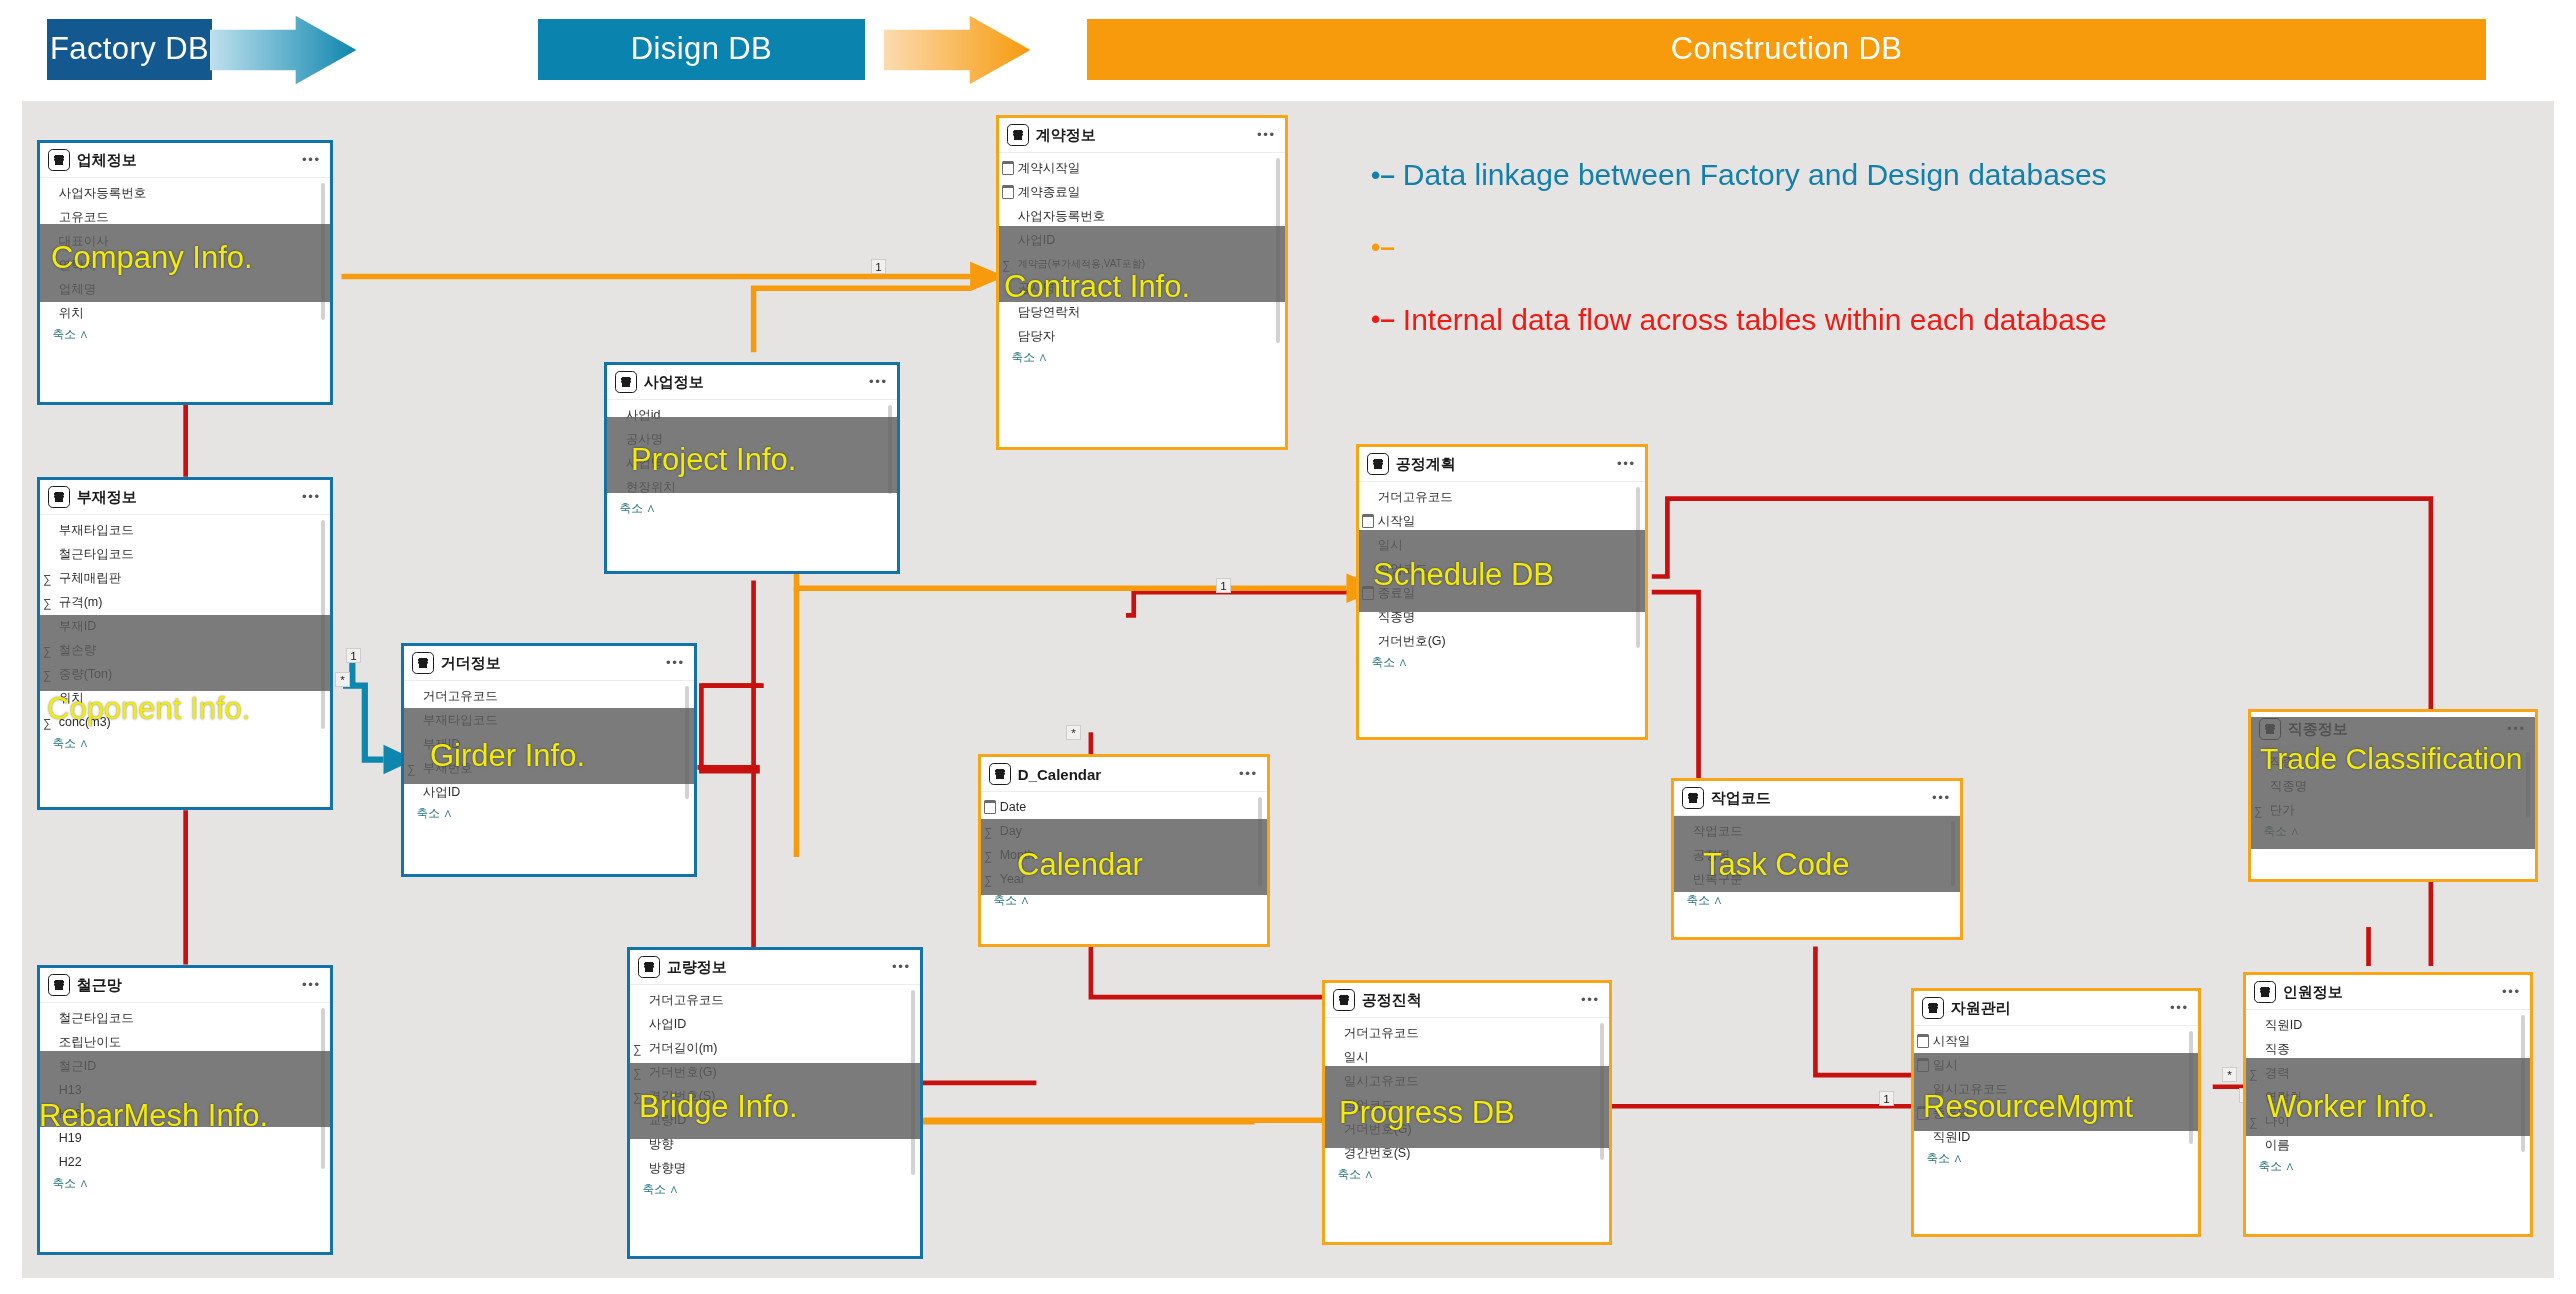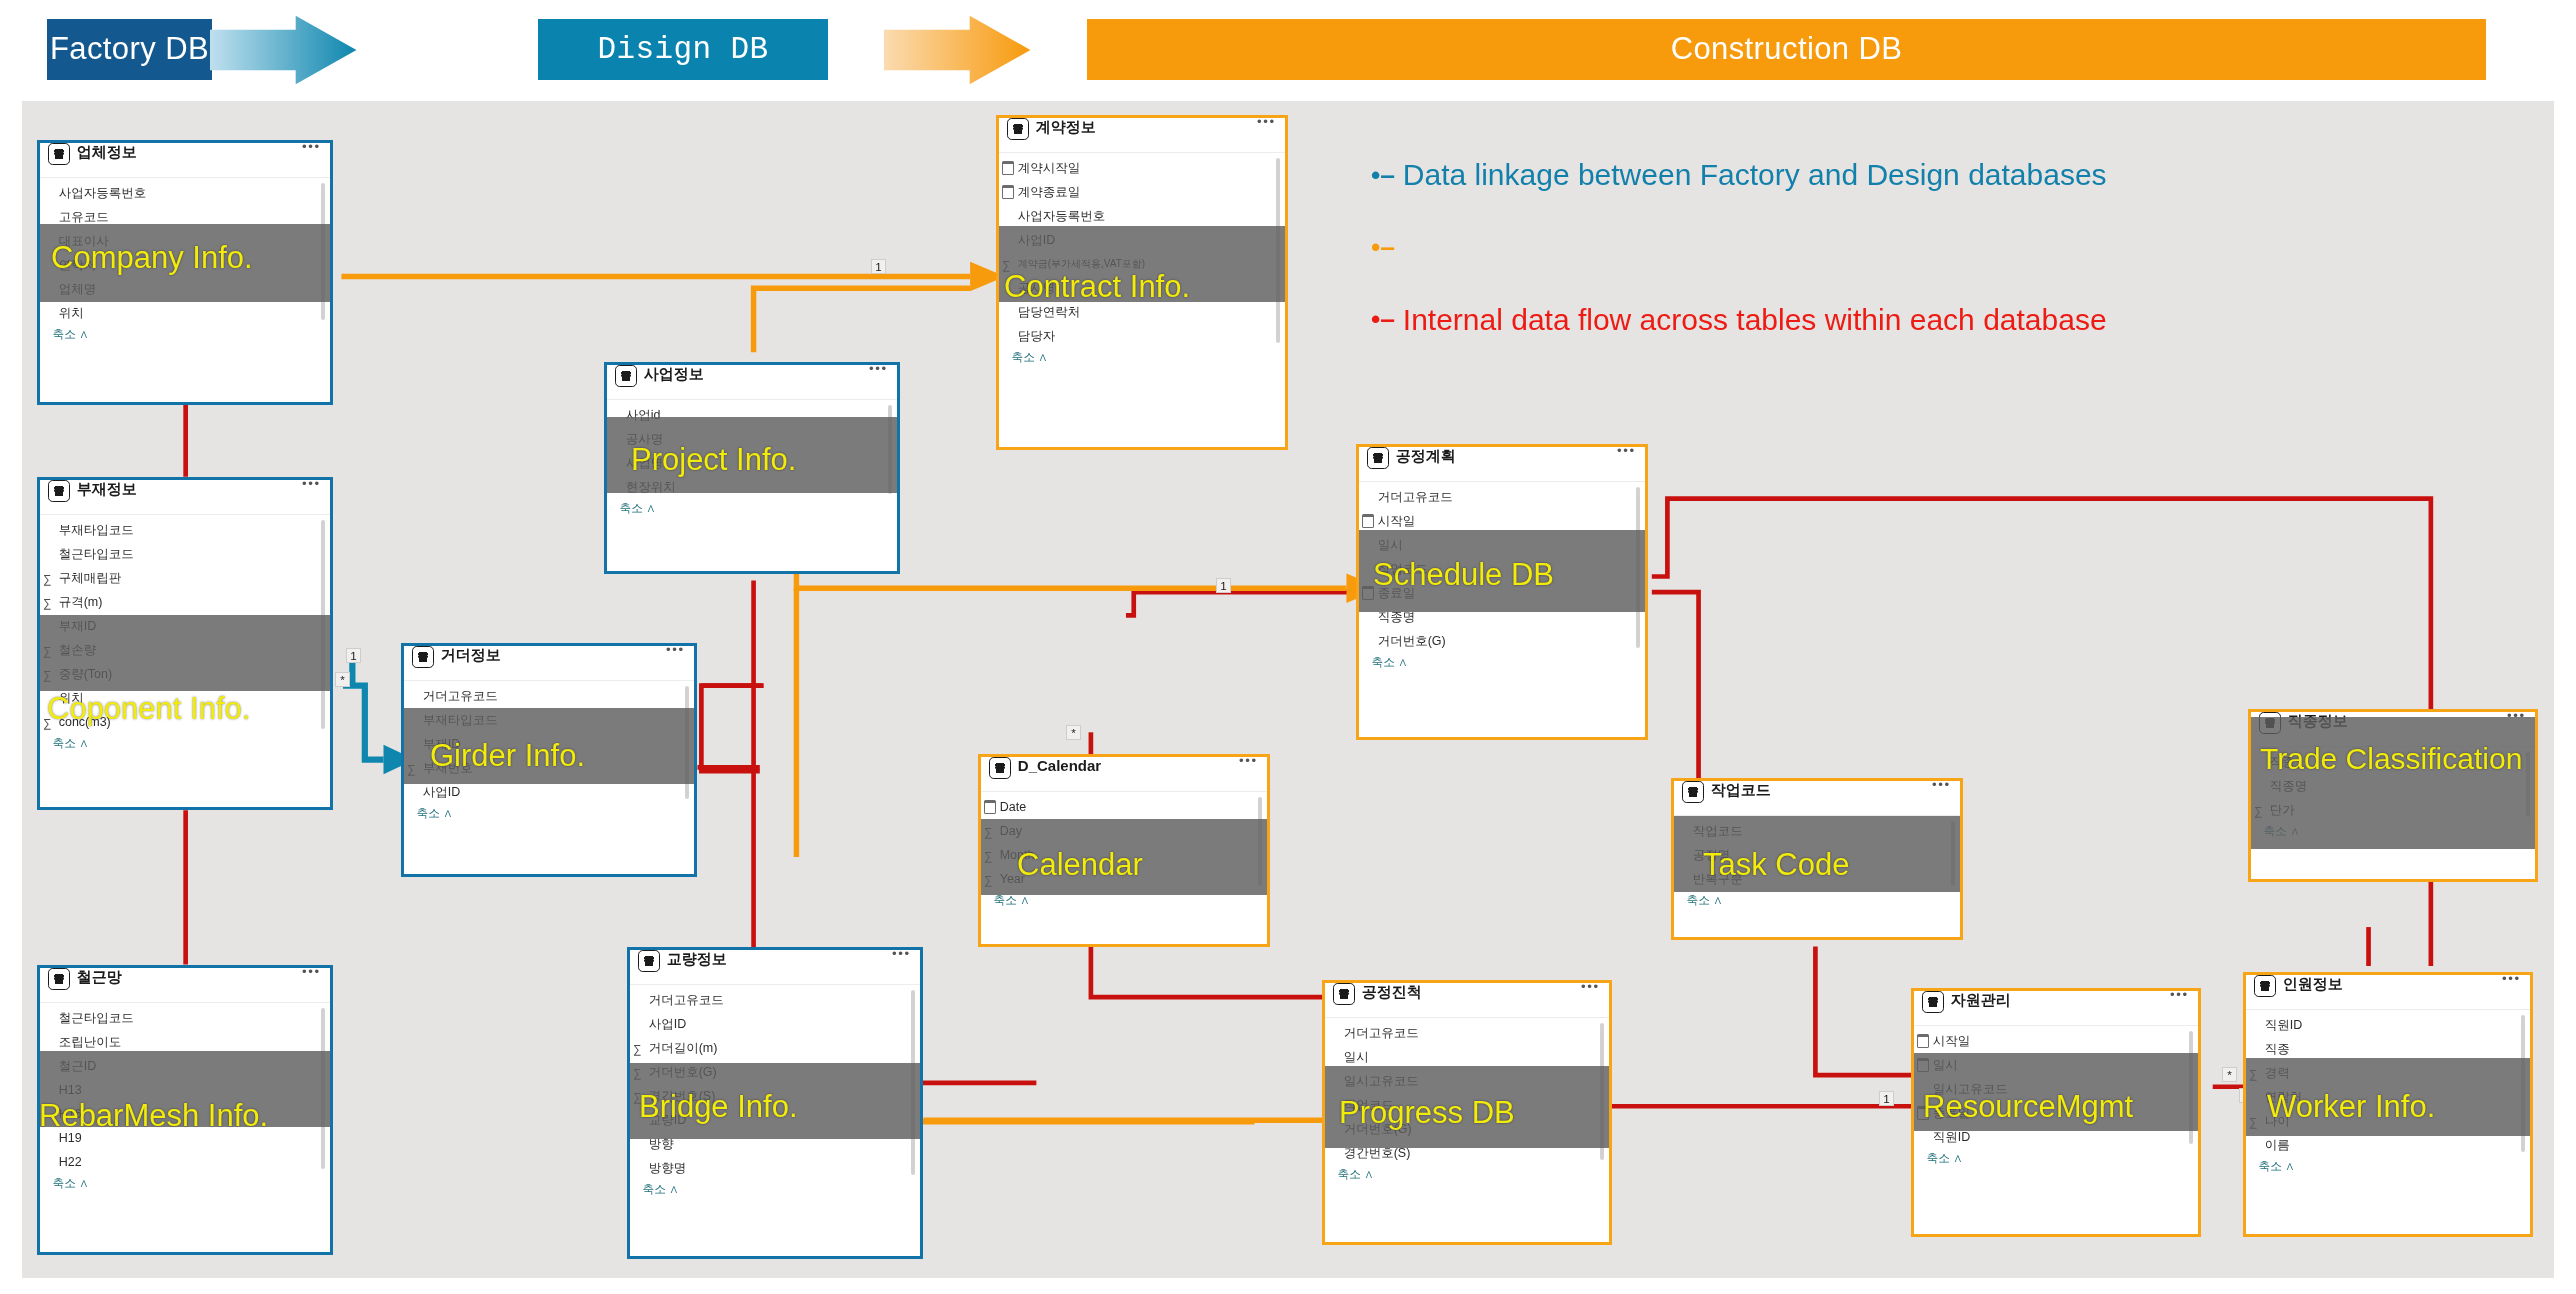--- a/index.html
+++ b/index.html
@@ -6,31 +6,31 @@
   body{font-family:"Liberation Sans",sans-serif;}
   #stage{position:relative;width:2576px;height:1294px;background:#ffffff;overflow:hidden;}
 
   
   #canvas{position:absolute;left:22px;top:101px;width:2532px;height:1177px;background:#e6e4e2;}
 
   
   .hdr-band{position:absolute;top:18.7px;height:61px;display:flex;align-items:center;justify-content:center;}
   .hdr-band span{color:#ffffff;font-size:31px;letter-spacing:0.4px;white-space:nowrap;}
   #hdr-factory{left:47px;width:165px;background:#13598f;}
-  #hdr-design{left:538px;width:290px;background:#0a84ae;font-family:Liberation Mono, monospace;}
+  #hdr-design{left:538px;width:327px;background:#0a84ae;}
   #hdr-constr{left:1087px;width:1399px;background:#f79a0c;}
 
   .chev{position:absolute;top:14px;width:148px;height:72px;}
   .chev svg{display:block;}
 
   
   .tbl{position:absolute;background:#ffffff;box-sizing:border-box;}
   .tbl.blue{border:3.1px solid #1273a8;}
   .tbl.orange{border:3.1px solid #f7a417;}
-  .tbl-hd{display:flex;height:34px;padding:0 9.4px 0 7.8px;background:#fff;}
+  .tbl-hd{display:flex;align-items:center;height:34px;padding:0 9.4px 0 7.8px;background:#fff;}
   .tbl-ico{width:20px;height:20px;border:1.6px solid #1b1b1b;border-radius:4.7px;
            display:flex;align-items:center;justify-content:center;margin-right:7px;flex:0 0 auto;}
   .tbl-ico i{display:block;width:10px;height:10px;background:
       linear-gradient(#1b1b1b,#1b1b1b) center/10px 1.6px no-repeat,
       radial-gradient(circle at 50% 22%,#1b1b1b 0 50%,transparent 51%) ,
       radial-gradient(circle at 50% 80%,#1b1b1b 0 46%,transparent 47%);}
   .tbl-title{font-size:15px;font-weight:bold;color:#1b1b1b;white-space:nowrap;overflow:hidden;}
   .tbl-dots{margin-left:auto;color:#555;font-size:13.2px;letter-spacing:1.6px;line-height:7.8px;}
   .tbl-body{position:relative;border-top:0.8px solid #ededed;padding:3.1px 0 0 0;}
   .fld{display:flex;align-items:center;height:24px;padding-left:18.7px;font-size:12.5px;color:#2b2b2b;white-space:nowrap;}

